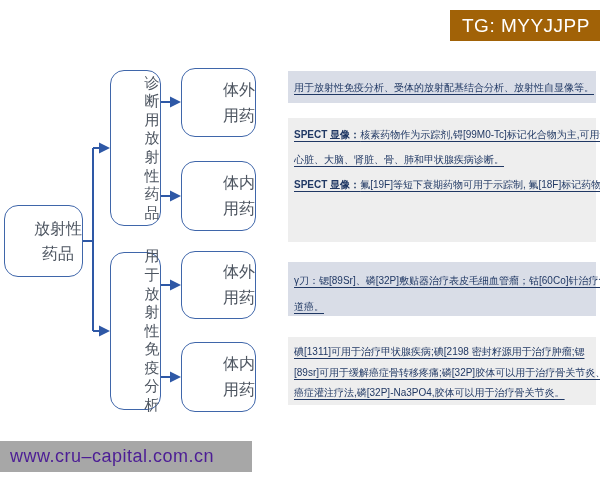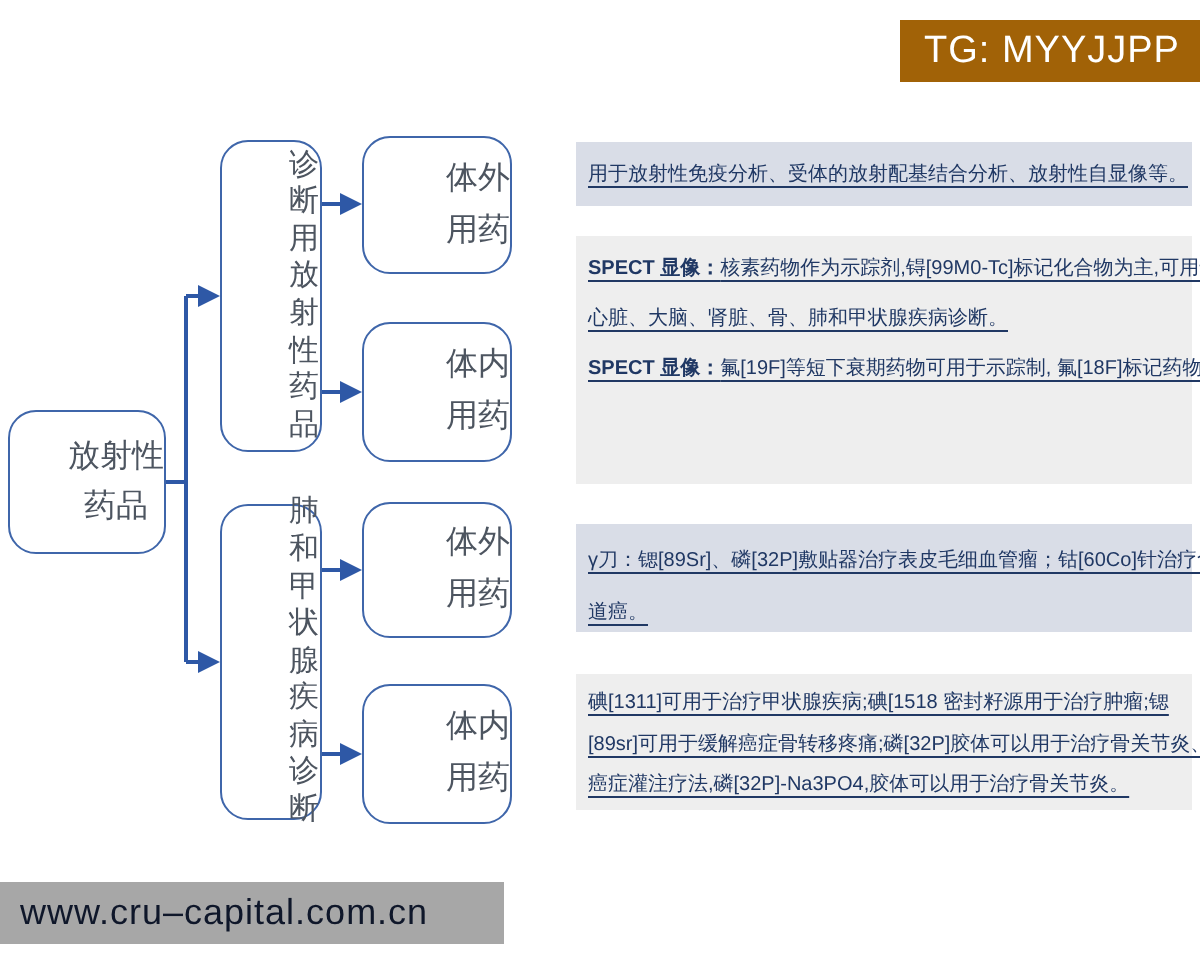--- a/index.html
+++ b/index.html
@@ -8,21 +8,21 @@
     font-family:"Liberation Sans","DejaVu Sans",sans-serif;
   }
   
   .badge{
     position:absolute;left:450px;top:10px;width:150px;height:31px;
     background:#a16207;color:#ffffff;font-size:19px;line-height:31px;
     padding-left:12px;box-sizing:border-box;letter-spacing:0.5px;
   }
   .watermark{
     position:absolute;left:0;top:441px;width:252px;height:31px;
-    background:#a7a7a7;color:#0f172a;font-size:18px;line-height:31px;
+    background:#a7a7a7;color:#4c1d95;font-size:18px;line-height:31px;
     padding-left:10px;box-sizing:border-box;letter-spacing:0.5px;
   }
   
   .node{
     position:absolute;box-sizing:border-box;background:#ffffff;
     border:1.6px solid #3f66aa;border-radius:14px;
     display:flex;align-items:center;justify-content:flex-end;
     color:#4d5560;text-align:center;
   }
   .node .lbl{white-space:pre-line;}
@@ -86,21 +86,21 @@
   <div class="node root">
     <span class="lbl">放射性
 药品</span>
   </div>
 
   <div class="node mid mid1">
     <span class="lbl">诊断用放射性药品</span>
   </div>
 
   <div class="node mid mid2">
-    <span class="lbl">肺和甲状腺疾病诊断</span>
+    <span class="lbl">用于放射性免疫分析</span>
   </div>
 
   <div class="node leaf leaf1">
     <span class="lbl">体外
 用药</span>
   </div>
 
   <div class="node leaf leaf2">
     <span class="lbl">体内
 用药</span>
@@ -125,20 +125,20 @@
     <div class="pline"><span>心脏、大脑、肾脏、骨、肺和甲状腺疾病诊断。</span></div>
     <div class="pline"><span class="pl">SPECT 显像：</span><span>氟[19F]等短下衰期药物可用于示踪制, 氟[18F]标记药物应</span></div>
   </div>
 
   <div class="panel blue panel3">
     <div class="pline"><span>γ刀：锶[89Sr]、磷[32P]敷贴器治疗表皮毛细血管瘤；钴[60Co]针治疗食</span></div>
     <div class="pline"><span>道癌。</span></div>
   </div>
 
   <div class="panel gray panel4">
-    <div class="pline"><span>碘[1311]可用于治疗甲状腺疾病;碘[1518 密封籽源用于治疗肿瘤;锶</span></div>
+    <div class="pline"><span>碘[1311]可用于治疗甲状腺疾病;碘[2198 密封籽源用于治疗肿瘤;锶</span></div>
     <div class="pline"><span>[89sr]可用于缓解癌症骨转移疼痛;磷[32P]胶体可以用于治疗骨关节炎、</span></div>
     <div class="pline"><span>癌症灌注疗法,磷[32P]-Na3PO4,胶体可以用于治疗骨关节炎。</span></div>
   </div>
 
   <div class="watermark">www.cru–capital.com.cn</div>
 
 </div>
 
 </body></html>

